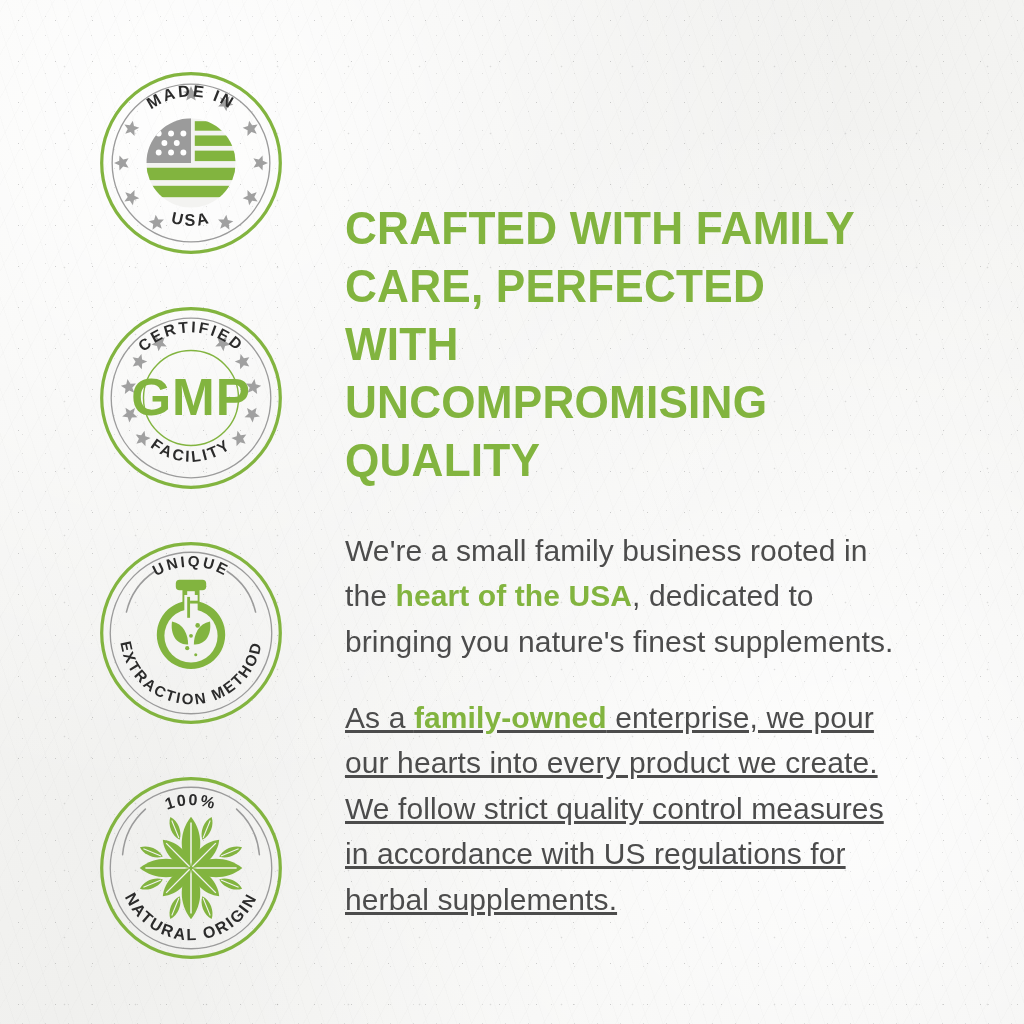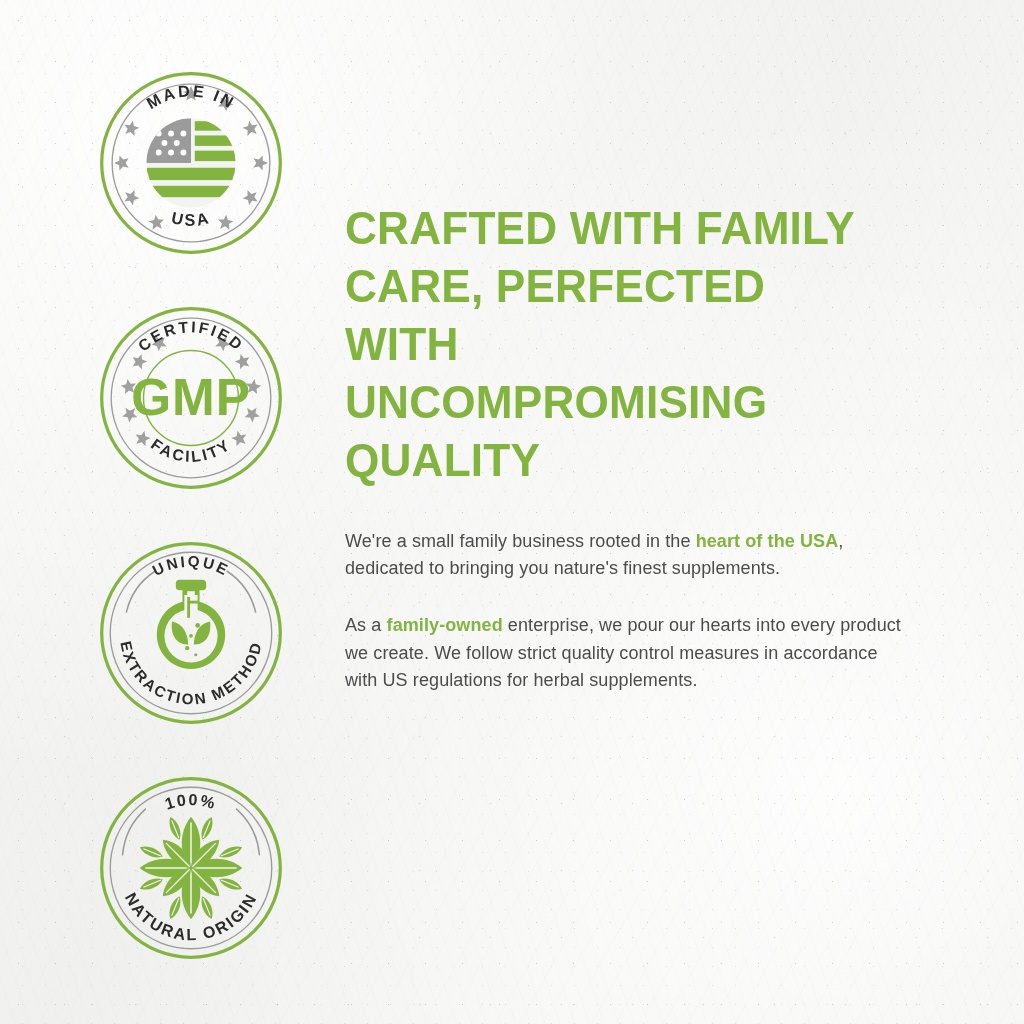--- a/index.html
+++ b/index.html
@@ -54,26 +54,26 @@
     font-size:46px;
     line-height:1.26;
     letter-spacing:.2px;
     transform:scaleX(.96);
     transform-origin:left top;
     white-space:pre-line;
   }
   .para{
     margin:0 0 30px 0;
     color:#4c4c4c;
-    font-size:18px;
+    font-size:30px;
     line-height:1.52;
     letter-spacing:.1px;
     font-weight:400;
   }
-  .para:last-child{margin-bottom:16px;}
+  .para:last-child{margin-bottom:16px;text-decoration:underline;}
   .hl{color:#82b43f;font-weight:bold;}
 </style>
 </head>
 <body>
 
 <div id="paper"></div>
 <div id="speckle"></div>
 <div id="fibers"></div>
 
 <div id="stage">

